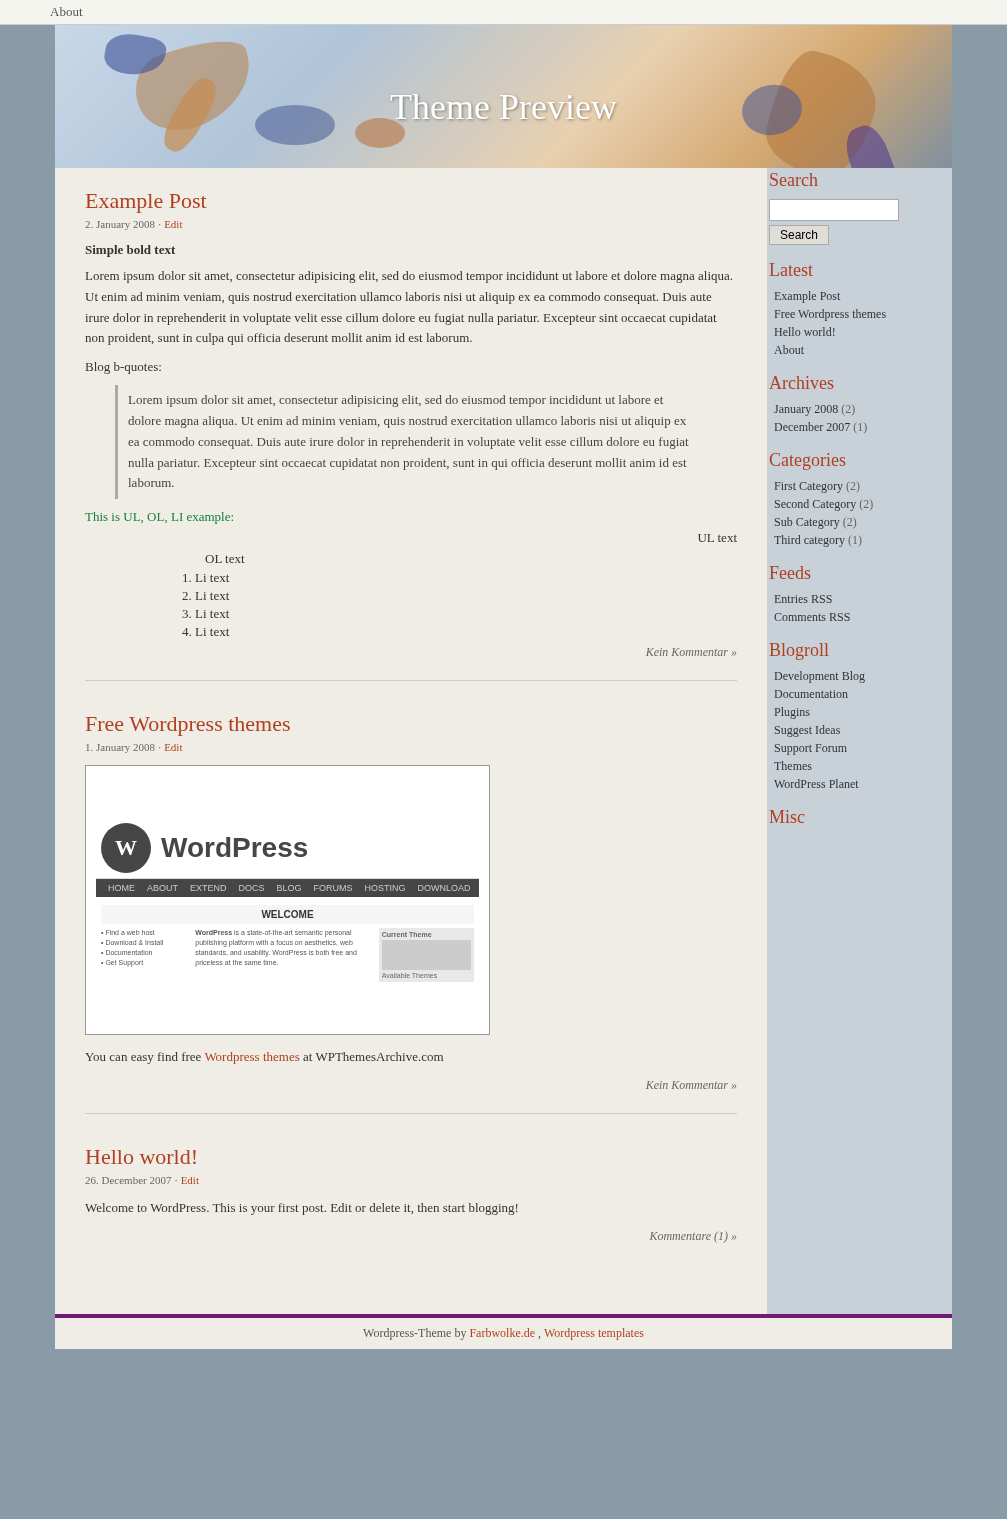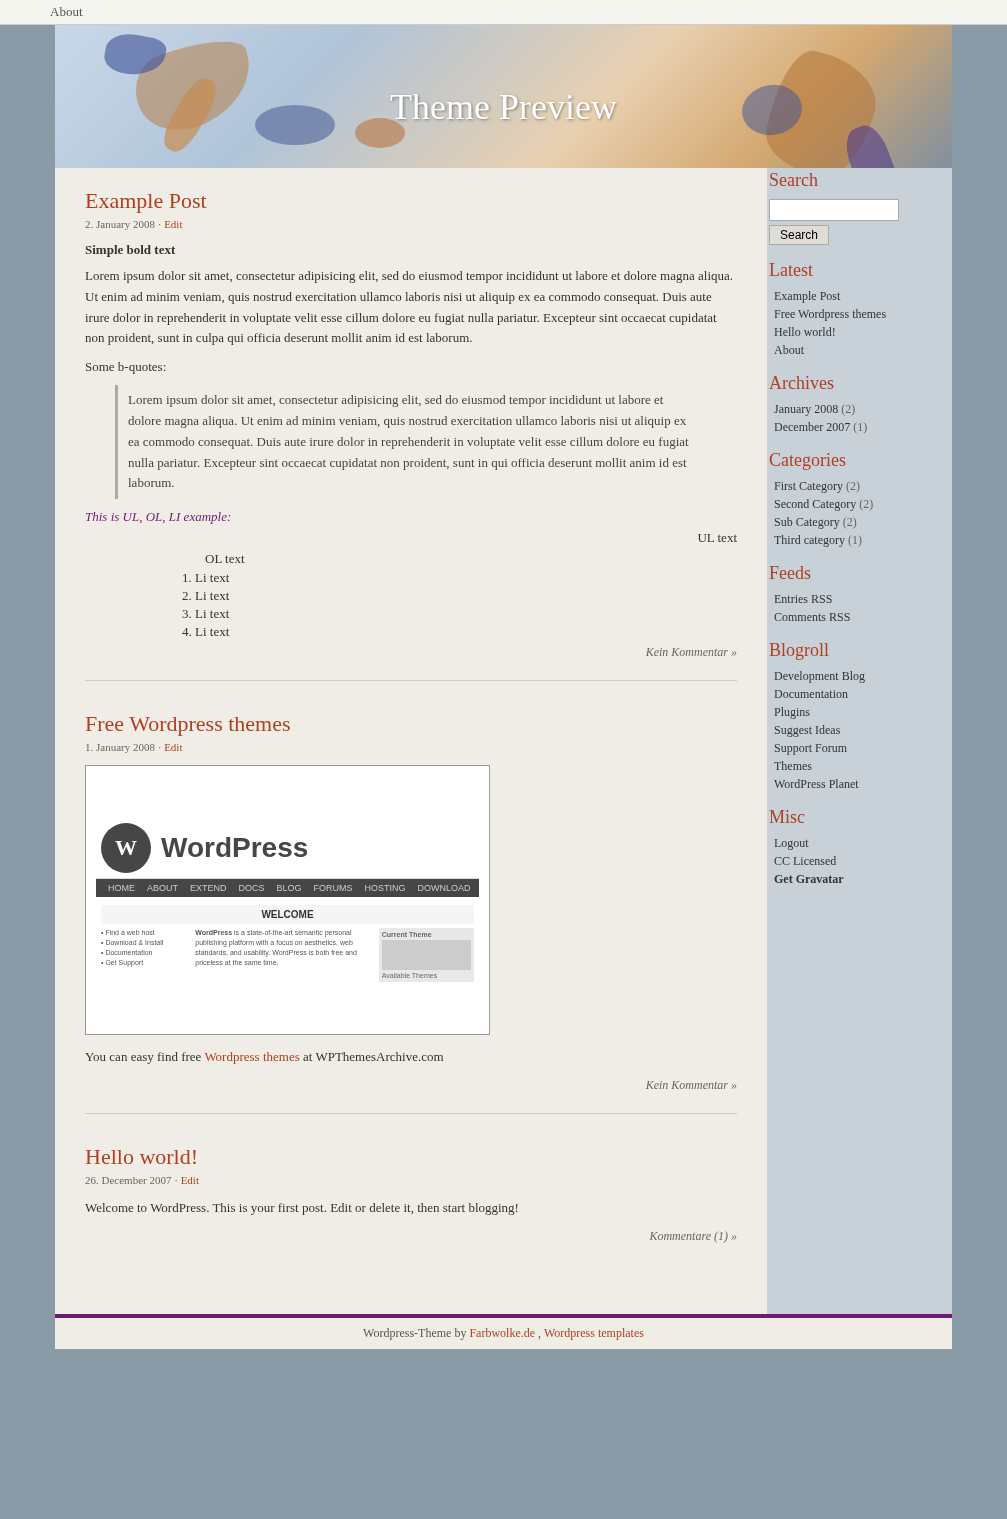--- a/index.html
+++ b/index.html
@@ -311,25 +311,25 @@
 
     <div class="post">
       <a class="post-title" href="#">Example Post</a>
       <div class="post-meta">
         <span>2. January 2008</span>
         <span> · </span>
         <a href="#">Edit</a>
       </div>
       <span class="post-bold">Simple bold text</span>
       <p class="post-text">Lorem ipsum dolor sit amet, consectetur adipisicing elit, sed do eiusmod tempor incididunt ut labore et dolore magna aliqua. Ut enim ad minim veniam, quis nostrud exercitation ullamco laboris nisi ut aliquip ex ea commodo consequat. Duis aute irure dolor in reprehenderit in voluptate velit esse cillum dolore eu fugiat nulla pariatur. Excepteur sint occaecat cupidatat non proident, sunt in culpa qui officia deserunt mollit anim id est laborum.</p>
-      <p class="b-quotes-label">Some b-quotes:</p>
+      <p class="b-quotes-label">Blog b-quotes:</p>
       <blockquote>
         <p>Lorem ipsum dolor sit amet, consectetur adipisicing elit, sed do eiusmod tempor incididunt ut labore et dolore magna aliqua. Ut enim ad minim veniam, quis nostrud exercitation ullamco laboris nisi ut aliquip ex ea commodo consequat. Duis aute irure dolor in reprehenderit in voluptate velit esse cillum dolore eu fugiat nulla pariatur. Excepteur sint occaecat cupidatat non proident, sunt in qui officia deserunt mollit anim id est laborum.</p>
       </blockquote>
-      <p style="font-size:13px; color:#701a75; margin: 8px 0 5px 0; font-style: italic;">This is UL, OL, LI example:</p>
+      <p style="font-size:13px; color:#15803d; margin: 8px 0 5px 0;">This is UL, OL, LI example:</p>
       <ul class="ul-text">
         <li>UL text</li>
       </ul>
       <div class="ol-label">OL text</div>
       <ol class="ol-numbered">
         <li>Li text</li>
         <li>Li text</li>
         <li>Li text</li>
         <li>Li text</li>
       </ol>
@@ -469,24 +469,19 @@
       <a class="sidebar-link" href="#">Development Blog</a>
       <a class="sidebar-link" href="#">Documentation</a>
       <a class="sidebar-link" href="#">Plugins</a>
       <a class="sidebar-link" href="#">Suggest Ideas</a>
       <a class="sidebar-link" href="#">Support Forum</a>
       <a class="sidebar-link" href="#">Themes</a>
       <a class="sidebar-link" href="#">WordPress Planet</a>
     </div>
 
     <span class="sidebar-section-title">Misc</span>
-    <div>
-      <a class="sidebar-link" href="#">Logout</a>
-      <a class="sidebar-link" href="#">CC Licensed</a>
-      <a class="sidebar-link" href="#" style="font-weight:bold;">Get Gravatar</a>
-    </div>
 
   </div>
 </div>
 
 <div id="footer">
   <span>Wordpress-Theme by </span><a href="#">Farbwolke.de</a><span> , </span><a href="#">Wordpress templates</a>
 </div>
 
 </body></html>

